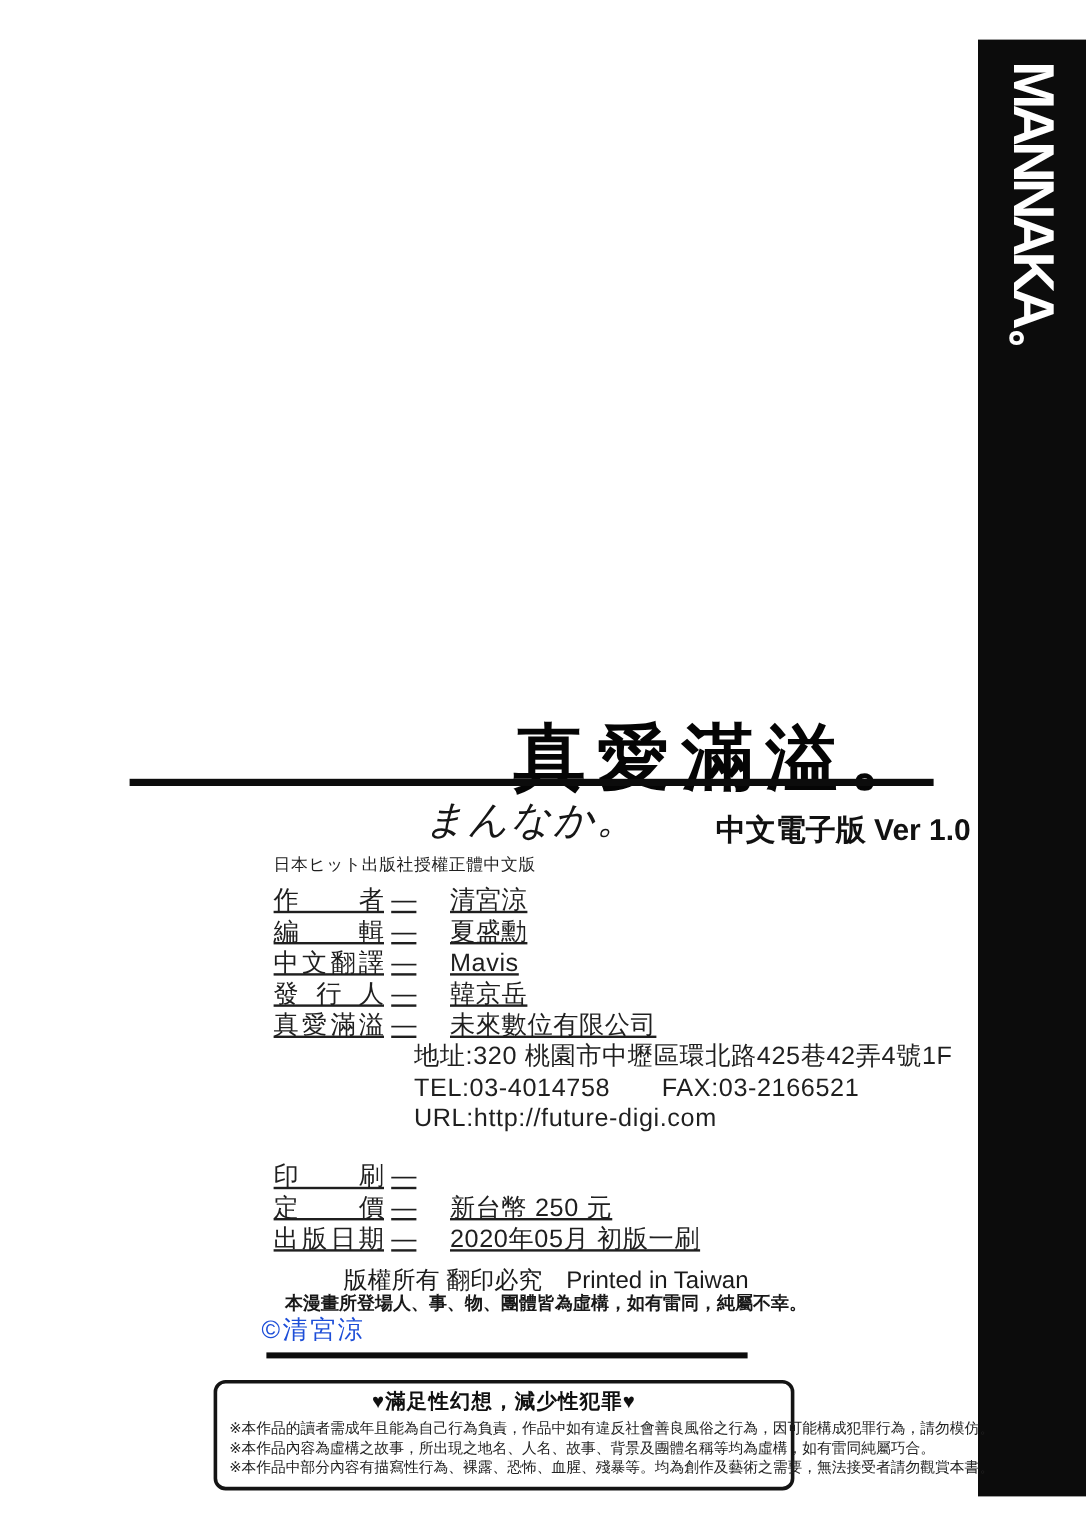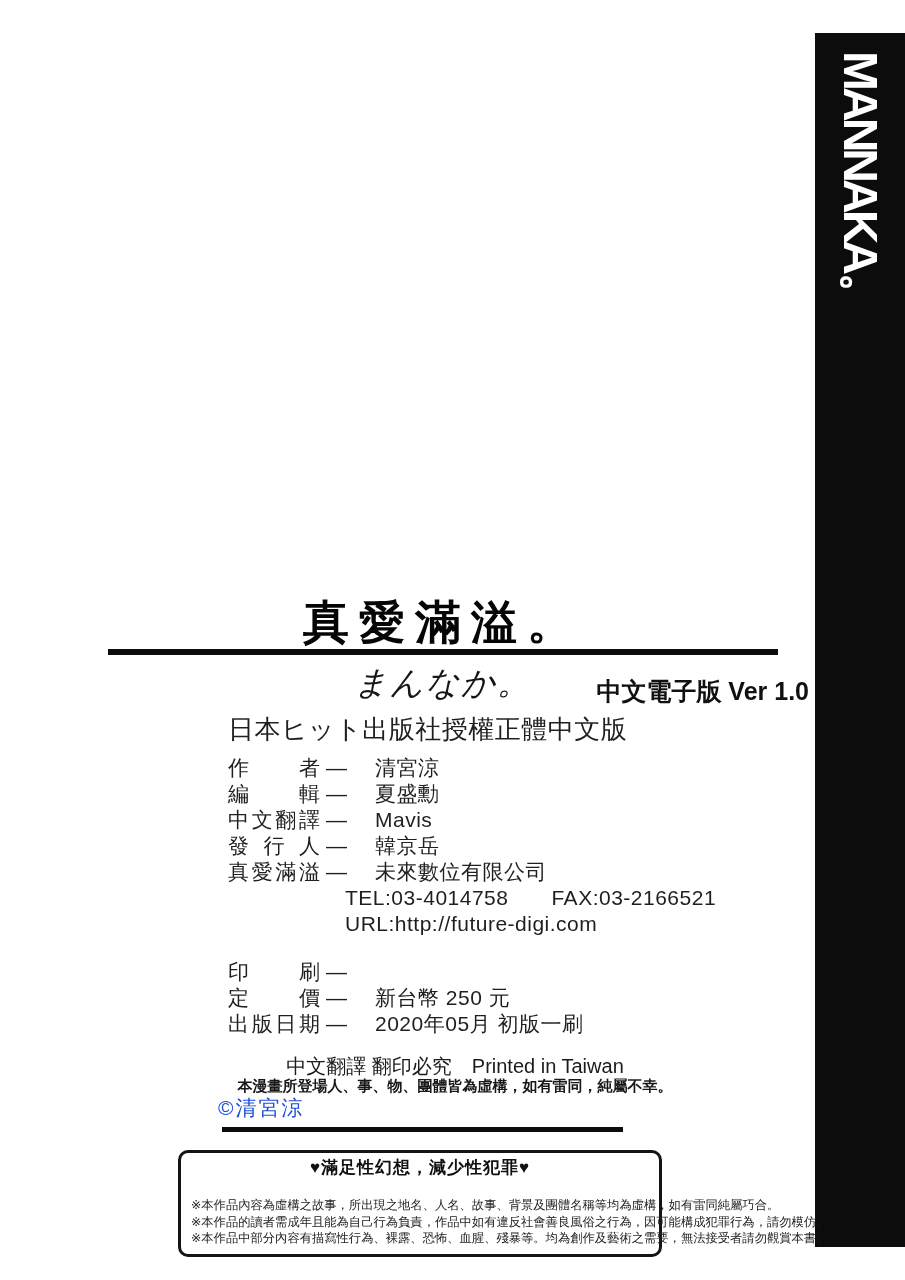--- a/index.html
+++ b/index.html
@@ -27,22 +27,22 @@
     color:#ffffff;
     font-size:48px;
     font-weight:800;
     letter-spacing:-4px;
     white-space:nowrap;
   }
   
   .book-title{
     position:absolute;
     left:108px;top:592px;width:670px;
-    text-align:center;
-    font-size:46px;
+    text-align:right;
+    font-size:60px;
     font-weight:900;
     letter-spacing:10px;
     color:#050505;
     white-space:nowrap;
   }
   .title-rule{
     position:absolute;
     left:108px;top:649px;
     width:670px;height:6px;
     background:#0c0c0c;
@@ -66,30 +66,31 @@
     white-space:nowrap;
   }
   
   .credits{
     position:absolute;
     left:228px;top:712px;
     font-size:21px;
     color:#1f1f1f;
   }
   .license-line{
-    font-size:26px;
+    font-size:14px;
     margin-bottom:8px;
     letter-spacing:0.5px;
   }
   .credit-row{
     display:flex;
     align-items:flex-end;
     height:26px;
     line-height:26px;
     white-space:nowrap;
+    text-decoration:underline;
   }
   .credit-label{
     display:inline-block;
     width:92px;
     text-align:justify;
     text-align-last:justify;
   }
   .credit-dash{
     margin:0 4px 0 6px;
   }
@@ -146,21 +147,21 @@
     border-radius:10px;
     padding:3px 10px 7px 10px;
     background:#ffffff;
   }
   .notice-heading{
     text-align:center;
     font-size:17px;
     font-weight:800;
     letter-spacing:1px;
     color:#101010;
-    margin-bottom:18px;
+    margin-bottom:3px;
     white-space:nowrap;
   }
   .notice-line{
     font-size:12.3px;
     line-height:16.5px;
     color:#222222;
     white-space:nowrap;
   }
 </style>
 </head>
@@ -200,20 +201,21 @@
         <span class="credit-dash">—</span>
         <span class="credit-value">韓京岳</span>
     </div>
     <div class="credit-row">
       <span class="credit-label">真愛滿溢</span>
         <span class="credit-dash">—</span>
         <span class="credit-value">未來數位有限公司</span>
     </div>
 
     <div class="pub-details">
+      <div>地址:320 桃園市中壢區環北路425巷42弄4號1F</div>
       <div>TEL:03-4014758　　FAX:03-2166521</div>
       <div>URL:http://future-digi.com</div>
     </div>
 
     <div class="credits-gap"></div>
 
     <div class="credit-row">
       <span class="credit-label">印刷</span>
         <span class="credit-dash">—</span>
     </div>
@@ -222,25 +224,25 @@
         <span class="credit-dash">—</span>
         <span class="credit-value">新台幣 250 元</span>
     </div>
     <div class="credit-row">
       <span class="credit-label">出版日期</span>
         <span class="credit-dash">—</span>
         <span class="credit-value">2020年05月 初版一刷</span>
     </div>
   </div>
 
-  <div class="copyright-line">中文翻譯 翻印必究　Printed in Taiwan</div>
+  <div class="copyright-line">版權所有 翻印必究　Printed in Taiwan</div>
   <div class="fiction-line">本漫畫所登場人、事、物、團體皆為虛構，如有雷同，純屬不幸。</div>
   <div class="artist-line">©清宮涼</div>
   <div class="artist-rule"></div>
 
   <div class="notice-box">
     <div class="notice-heading">♥滿足性幻想，減少性犯罪♥</div>
+    <div class="notice-line">※本作品的讀者需成年且能為自己行為負責，作品中如有違反社會善良風俗之行為，因可能構成犯罪行為，請勿模仿。</div>
     <div class="notice-line">※本作品內容為虛構之故事，所出現之地名、人名、故事、背景及團體名稱等均為虛構，如有雷同純屬巧合。</div>
-    <div class="notice-line">※本作品的讀者需成年且能為自己行為負責，作品中如有違反社會善良風俗之行為，因可能構成犯罪行為，請勿模仿。</div>
     <div class="notice-line">※本作品中部分內容有描寫性行為、裸露、恐怖、血腥、殘暴等。均為創作及藝術之需要，無法接受者請勿觀賞本書。</div>
   </div>
 
 </div>
 
 </body></html>

